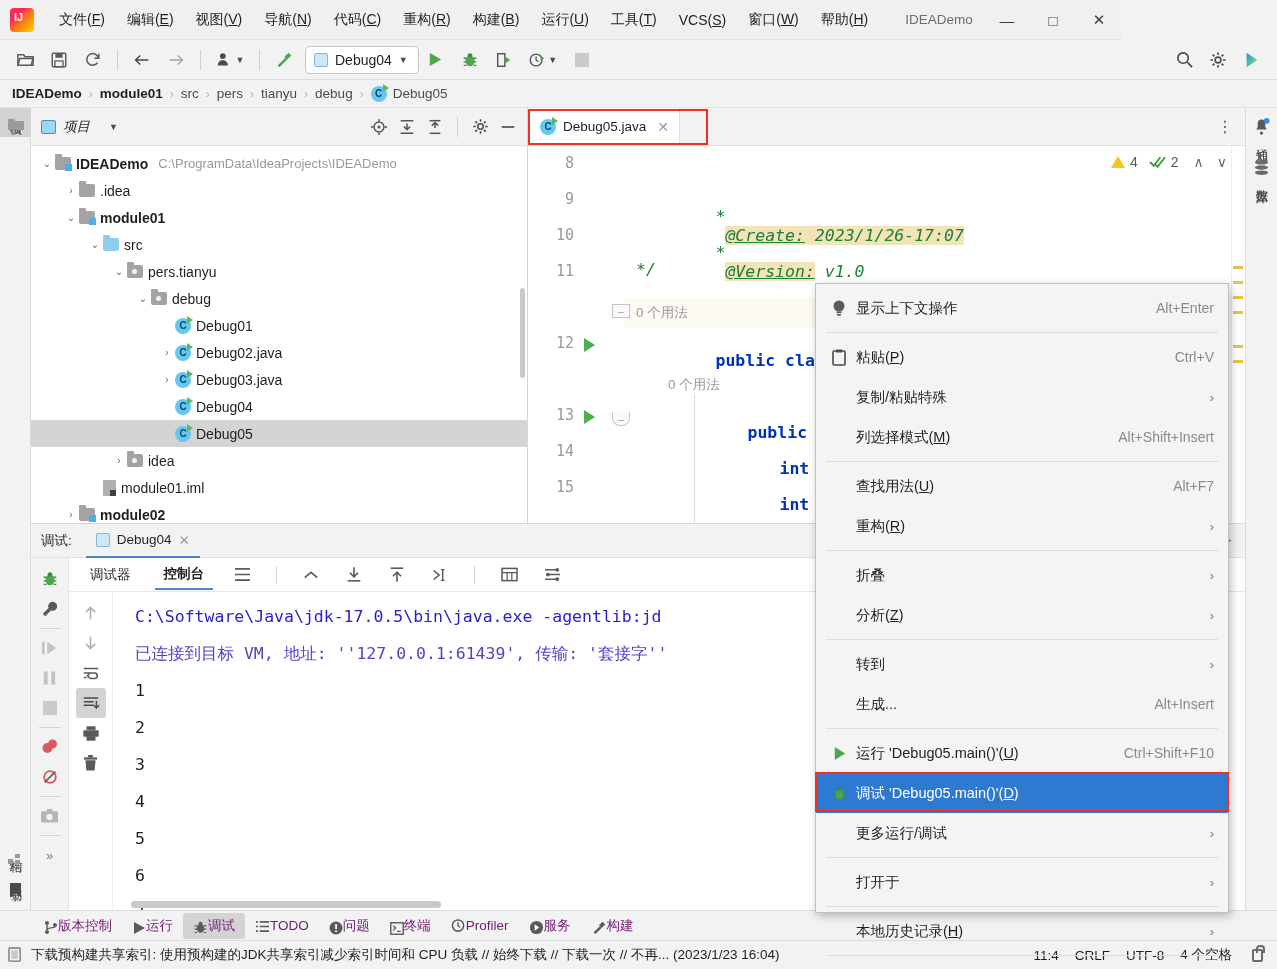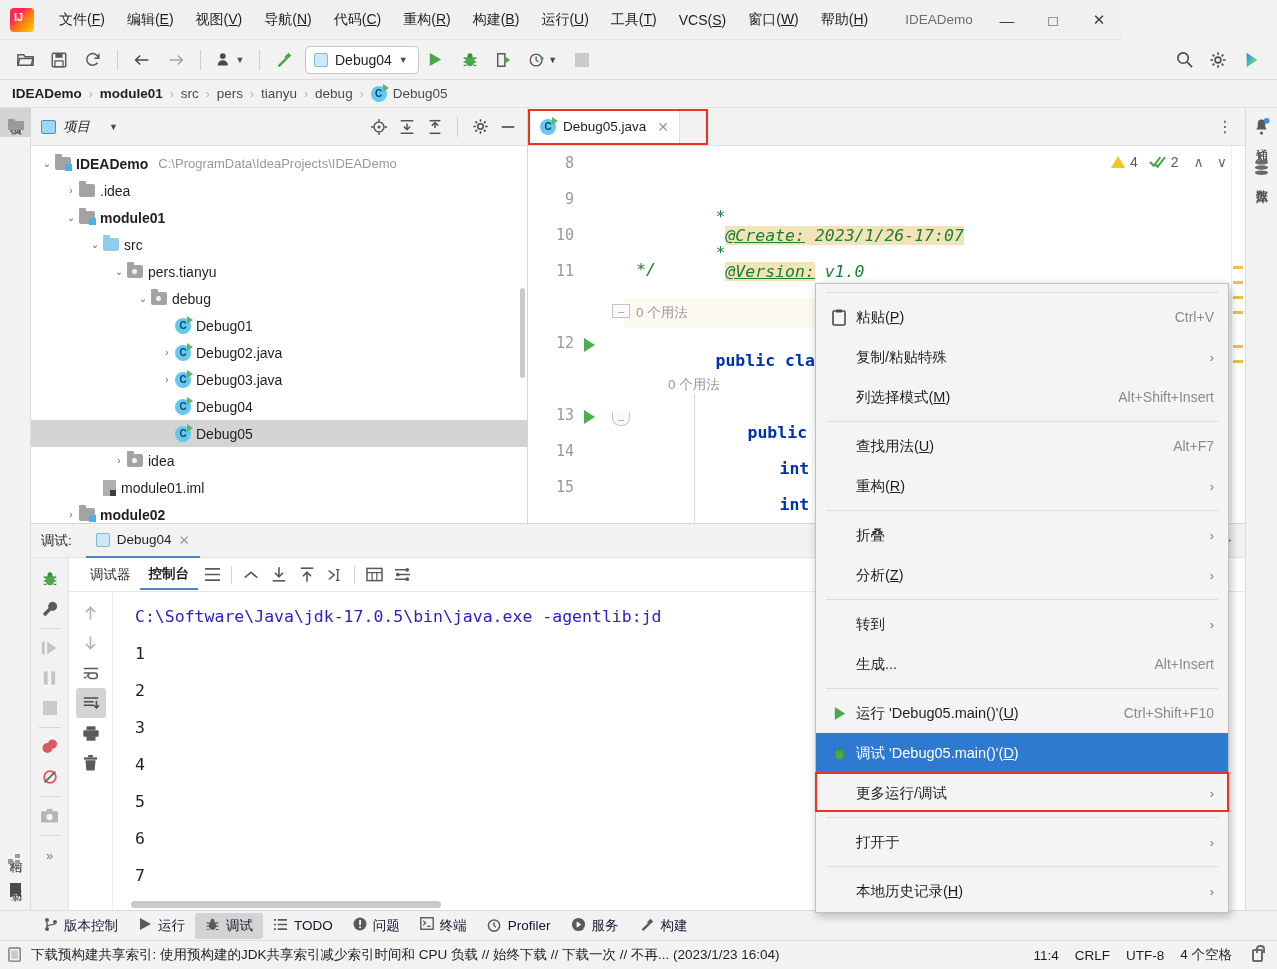--- a/index.html
+++ b/index.html
@@ -202,21 +202,21 @@
   }
   .dbg-tabbar { height: 34px; background:#f2f2f2; display:flex; align-items:center; padding-left:10px; font-size:13.5px; border-bottom:1px solid #e2e2e2;}
   .dbg-title { color:#1f1f1f; margin-right: 14px;}
   .dbg-tab { display:flex; align-items:center; gap:7px; padding: 0 10px; height:34px; border-bottom:2px solid #4a86c8;}
   .dbg-right { margin-left:auto; display:flex; align-items:center; gap:2px; padding-right:6px;}
   .dbg-body { position:relative; height:355px; display:flex; }
   .dbg-sidebar { width: 38px; background:#f2f2f2; display:flex; flex-direction:column; align-items:center; padding-top:6px; gap:0px; border-right:1px solid #e2e2e2;}
   .ds-ico { width:30px; height:30px; display:flex; align-items:center; justify-content:center; color:#6a6a6a; }
   .ds-sep { width:22px; height:1px; background:#d4d4d4; margin:4px 0; }
   .dbg-main { flex:1; position:relative; }
-  .dbg-subtabs { height:34px; display:flex; align-items:center; gap:0; padding-left:12px; border-bottom:1px solid #e6e6e6; background:#fff;}
+  .dbg-subtabs { height:34px; display:flex; align-items:center; gap:15px; padding-left:12px; border-bottom:1px solid #e6e6e6; background:#fff;}
   .dsub { padding: 5px 9px; font-size:13.5px; color:#1f1f1f; }
   .dsub.active { border-bottom:2px solid #4a86c8; font-weight:bold; }
   .dsub-sep { width:1px; height:18px; background:#d4d4d4; margin:0 5px;}
   .dt-ico { width:28px; height:26px; display:flex; align-items:center; justify-content:center; color:#5a5a5a;}
   .console-wrap { display:flex; height:321px; }
   .con-tools { width:44px; background:#fff; display:flex; flex-direction:column; align-items:center; padding-top:6px; border-right:1px solid #efefef;}
   .ct-ico { width:30px; height:30px; display:flex; align-items:center; justify-content:center; color:#6a6a6a; border-radius:3px;}
   .ct-ico.on { background:#d4d4d4; }
   .console {
     flex:1; position:relative; overflow:hidden; background:#fff;
@@ -254,21 +254,21 @@
     position: absolute; right: 0; top: 108px; width: 32px; height: 804px;
     background: #f2f2f2; border-left: 1px solid #dcdcdc;
   }
 
   
   .toolwin-bar {
     position: absolute; left: 0; bottom: 29px; width: 1277px; height: 30px;
     background: #f2f2f2; display: flex; align-items: center; padding-left: 34px;
     border-top: 1px solid #dcdcdc; font-size: 13.5px;
   }
-  .twb-item { display:flex; align-items:flex-start; gap:6px; padding: 4px 10px; border-radius:3px; color:#0f172a;}
+  .twb-item { display:flex; align-items:flex-end; padding: 4px 10px; border-radius:3px; color:#701a75;}
   .twb-item.active { background:#d3d3d3; }
   .statusbar {
     position: absolute; left: 0; bottom: 0; width: 1277px; height: 29px;
     background: #f2f2f2; display:flex; align-items:center; padding: 0 8px;
     border-top:1px solid #dcdcdc; font-size: 13.5px; color:#1f1f1f;
   }
   .sb-right { margin-left:auto; display:flex; align-items:center; gap: 16px; padding-right: 6px;}
   .lock {
     width:11px; height:13px; border:2px solid #6a6a6a; border-radius:2px; position:relative; margin-left:4px;
   }
@@ -824,20 +824,21 @@
             <div class="ct-ico">
               <svg width="15" height="18" viewBox="0 0 16 18">
                   <rect x="1" y="3" width="14" height="2.4" fill="#5a5a5a"></rect>
                   <path d="M2.6 6h10.8l-1 11H3.6z" fill="#5a5a5a"></path>
                   <rect x="5.5" y="0.5" width="5" height="2.5" fill="#5a5a5a"></rect>
                 </svg>
             </div>
           </div>
           <div class="console" id="console">
               <div class="con-blue">C:\Software\Java\jdk-17.0.5\bin\java.exe -agentlib:jd</div>
+              <div class="con-purple">已连接到目标 VM, 地址: ''127.0.0.1:61439', 传输: '套接字''</div>
               <div>1</div>
               <div>2</div>
               <div>3</div>
               <div>4</div>
               <div>5</div>
               <div>6</div>
               <div>7</div>
             </div>
         </div>
       </div>
@@ -862,20 +863,31 @@
             <ellipse cx="9" cy="3.5" rx="7" ry="2.4" fill="#6a6a6a"></ellipse>
             <ellipse cx="9" cy="9" rx="7" ry="2.4" fill="#6a6a6a"></ellipse>
             <ellipse cx="9" cy="14.5" rx="7" ry="2.4" fill="#6a6a6a"></ellipse>
           </svg>
       </span>
       <span class="vtxt">数据库</span>
     </div>
   </div>
 
   <div class="ctxmenu" id="ctxmenu">
+      <div class="mrow">
+        <span class="micon">
+          <svg width="16" height="18" viewBox="0 0 16 18">
+            <circle cx="8" cy="7" r="5.5" fill="#5a5a5a"></circle>
+            <rect x="5.5" y="12.5" width="5" height="1.6" fill="#5a5a5a"></rect>
+            <rect x="6" y="15" width="4" height="1.6" fill="#5a5a5a"></rect>
+          </svg>
+        </span>
+        <span class="mlabel">显示上下文操作</span>
+        <span class="mshort">Alt+Enter</span>
+      </div>
       <div class="msep"></div>
       <div class="mrow">
         <span class="micon">
           <svg width="14" height="17" viewBox="0 0 14 17">
             <rect x="1" y="2" width="12" height="14" rx="1" fill="none" stroke="#4a4a4a" stroke-width="1.6"></rect>
             <rect x="4" y="0.5" width="6" height="3" fill="#4a4a4a"></rect>
           </svg>
         </span>
         <span class="mlabel">粘贴(<span class="mu">P</span>)</span>
         <span class="mshort">Ctrl+V</span>

